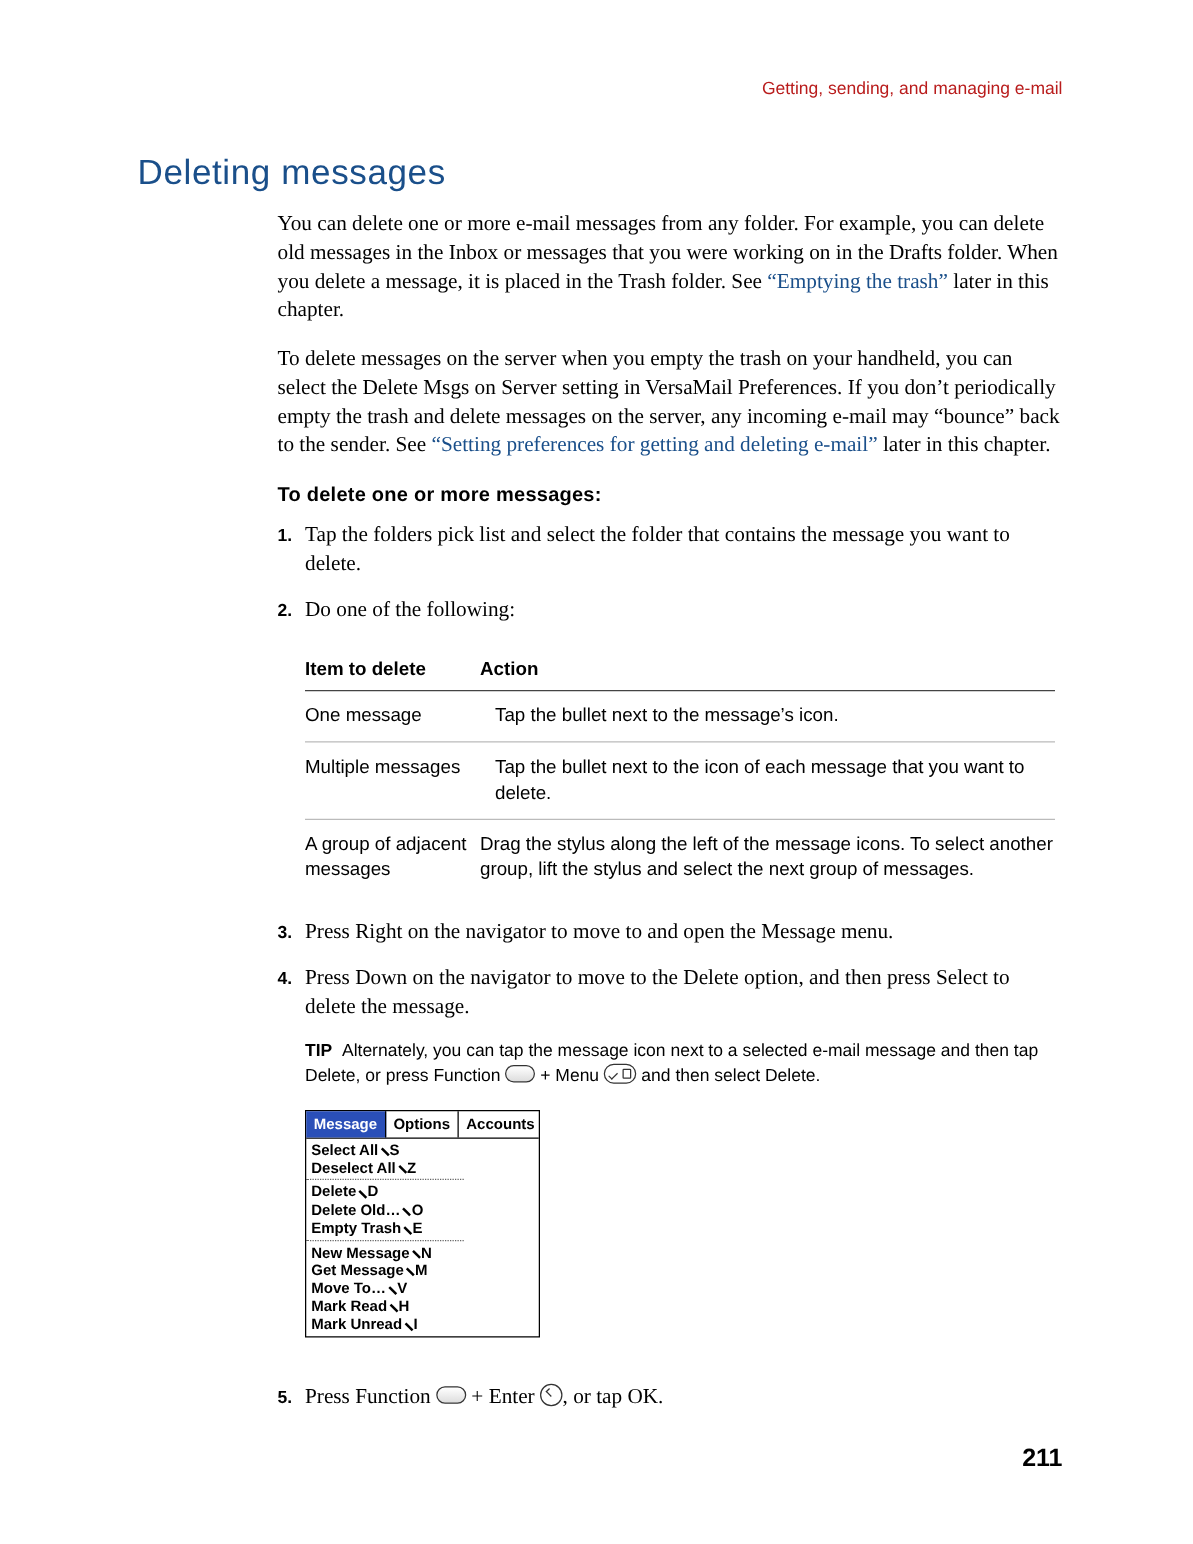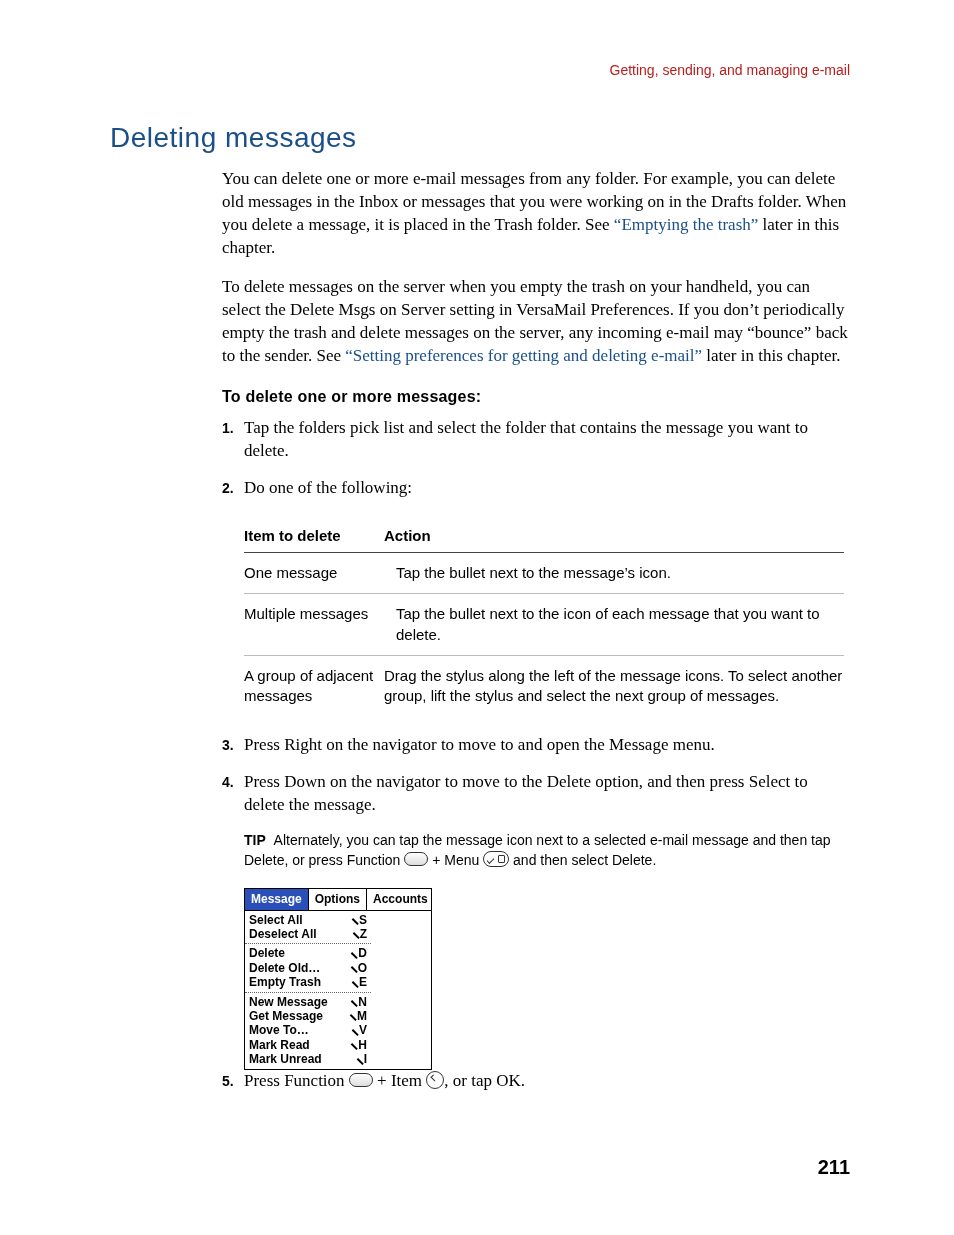--- a/index.html
+++ b/index.html
@@ -154,21 +154,21 @@
     content: "";
     position: absolute;
     left: 4px; top: 4px;
     width: 5px; height: 3px;
     border-left: 1.5px solid #333;
     border-bottom: 1.5px solid #333;
     transform: rotate(45deg);
   }
   
   .palm-menu {
-    margin: 0 0 0 22px;
+    margin: 0 0 36px 22px;
     width: 186px;
     border: 1px solid #000;
     font-family: Arial, sans-serif;
     font-size: 12px;
     font-weight: 700;
     background: #fff;
   }
   .palm-menu .tabs {
     display: flex;
     border-bottom: 1px solid #000;
@@ -183,21 +183,21 @@
   }
   .palm-menu .tab:last-child { border-right: none; flex:1; }
   .palm-menu .group {
     border-bottom: 1px dotted #666;
     padding: 2px 4px;
     width: 118px;
   }
   .palm-menu .group:last-child { border-bottom: none; }
   .palm-menu .row {
     display: flex;
-    justify-content: space-between;
+    justify-content: flex-start;
     line-height: 1.2;
   }
   .palm-menu .sc { font-weight: 700; }
   .palm-menu .sc::before {
     content: "";
     display: inline-block;
     width: 8px; height: 1.5px;
     background: #000;
     transform: rotate(45deg) translateY(-2px);
     margin-right: 1px;
@@ -328,21 +328,21 @@
             <span>Mark Unread</span>
             <span class="sc">I</span>
           </div>
       </div>
     </div>
 
     <ol class="steps" start="5">
       <li>
         <span class="num">5.</span>
         <span class="step-body">
-          <span>Press Function </span><span class="fn-key"></span><span> + Item </span><span class="enter-key"></span><span>, or tap OK.</span>
+          <span>Press Function </span><span class="fn-key"></span><span> + Enter </span><span class="enter-key"></span><span>, or tap OK.</span>
         </span>
       </li>
     </ol>
 
   </div>
 
   <div class="page-num">211</div>
 </div>
 
 </body></html>

